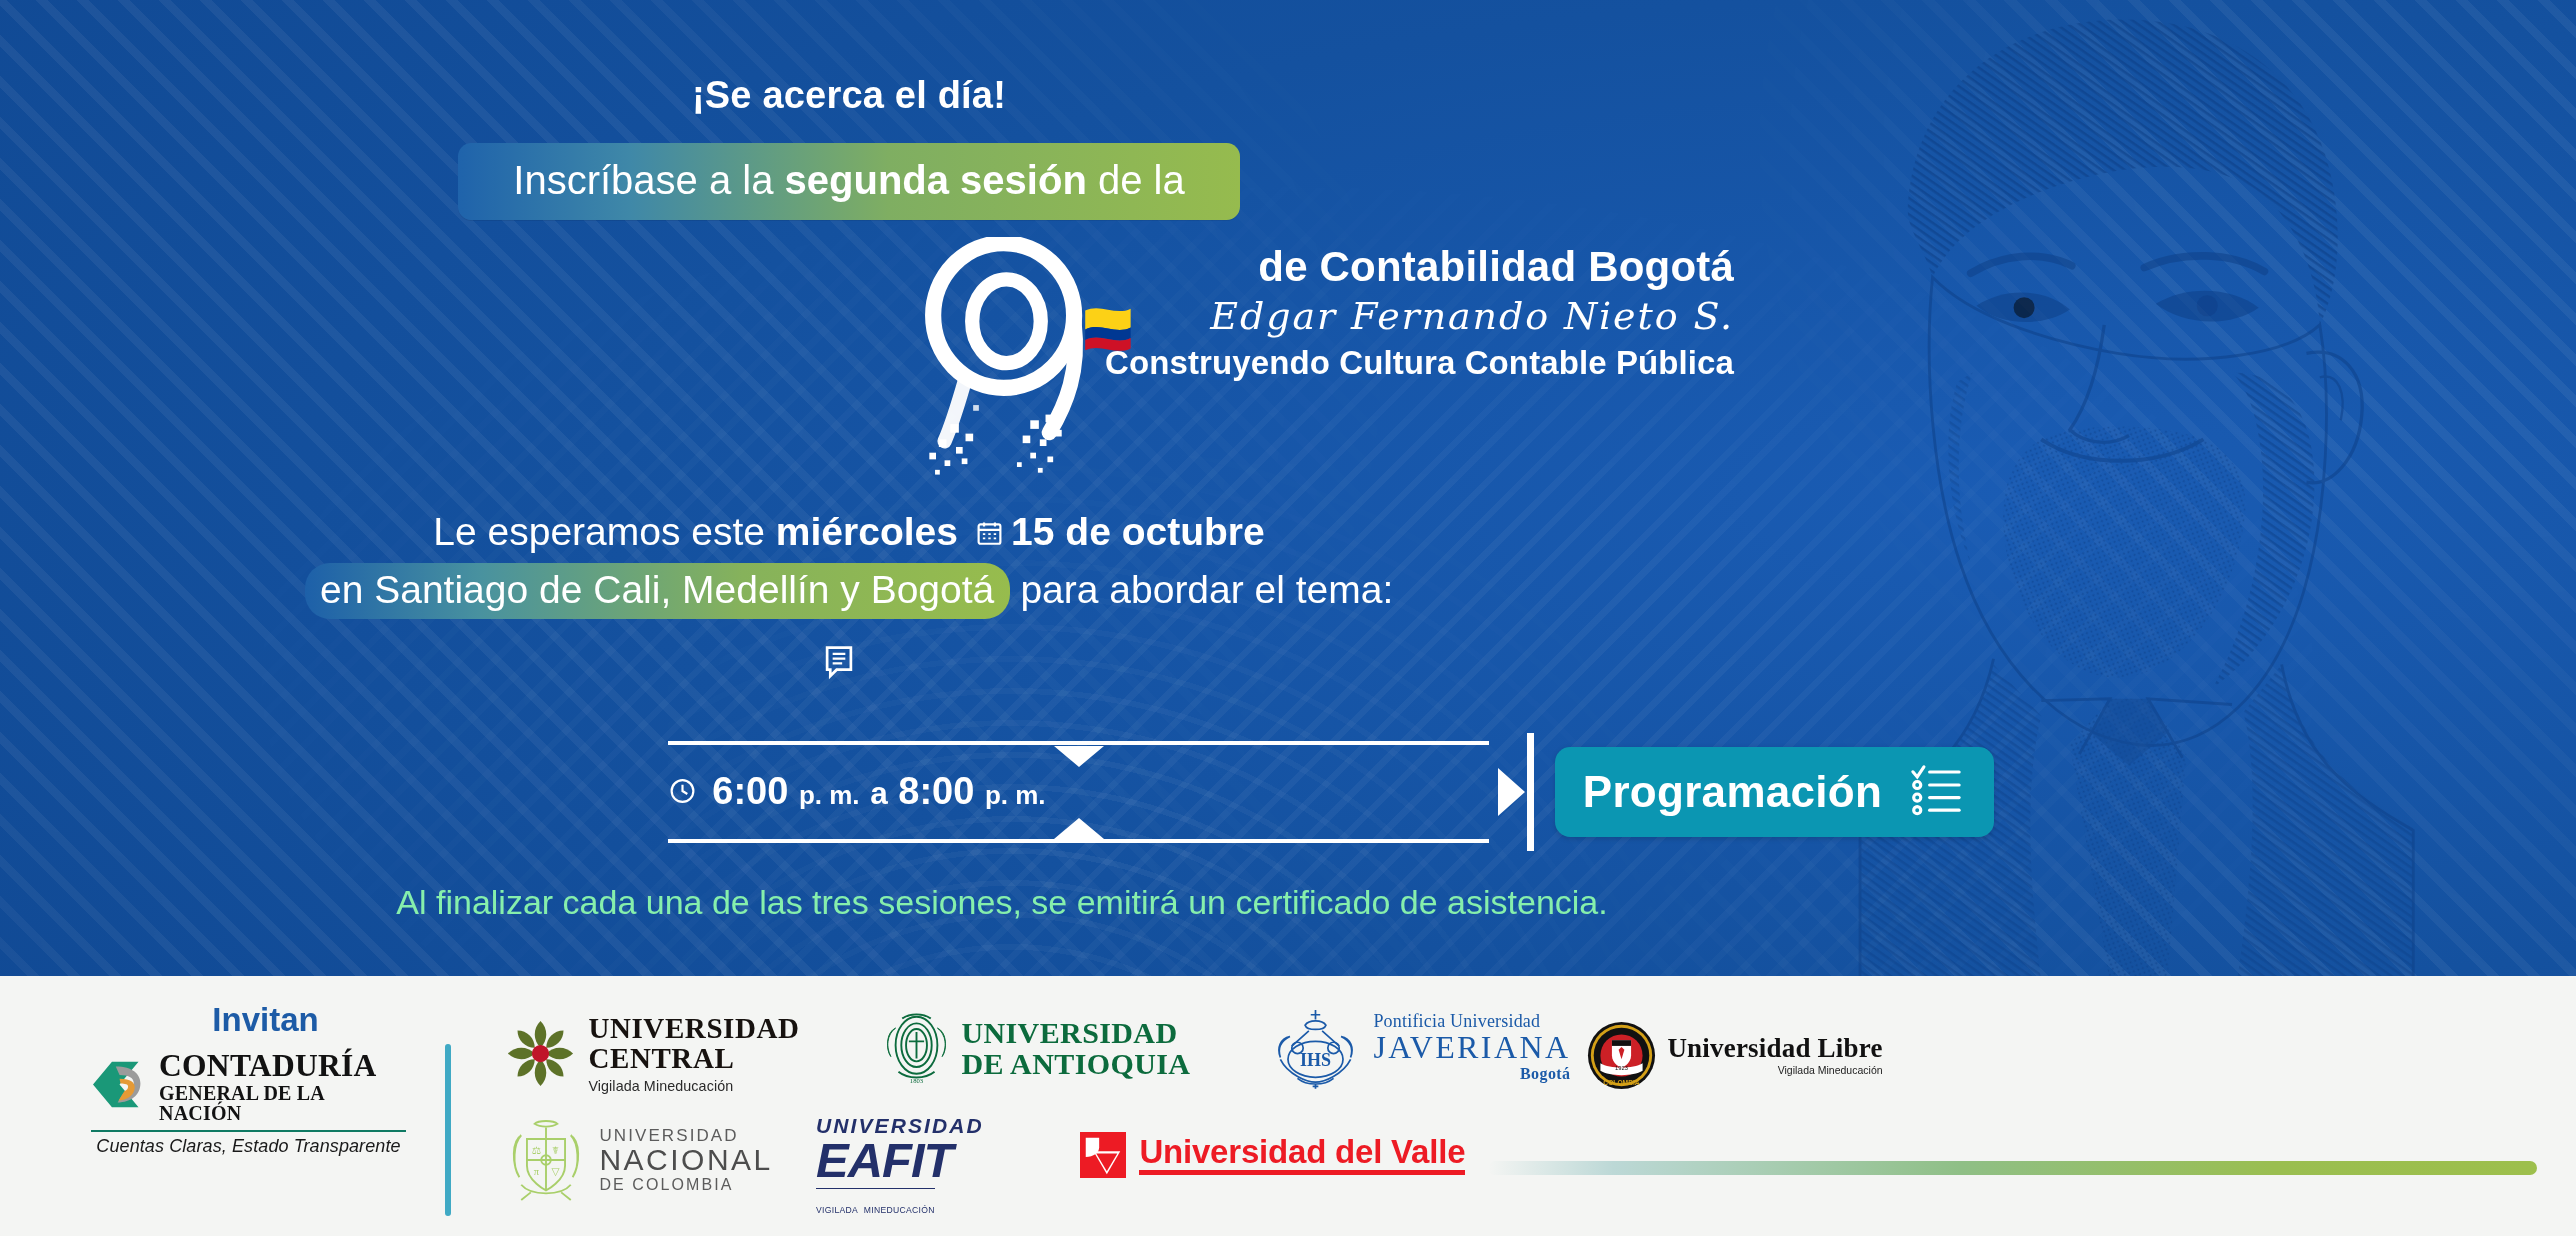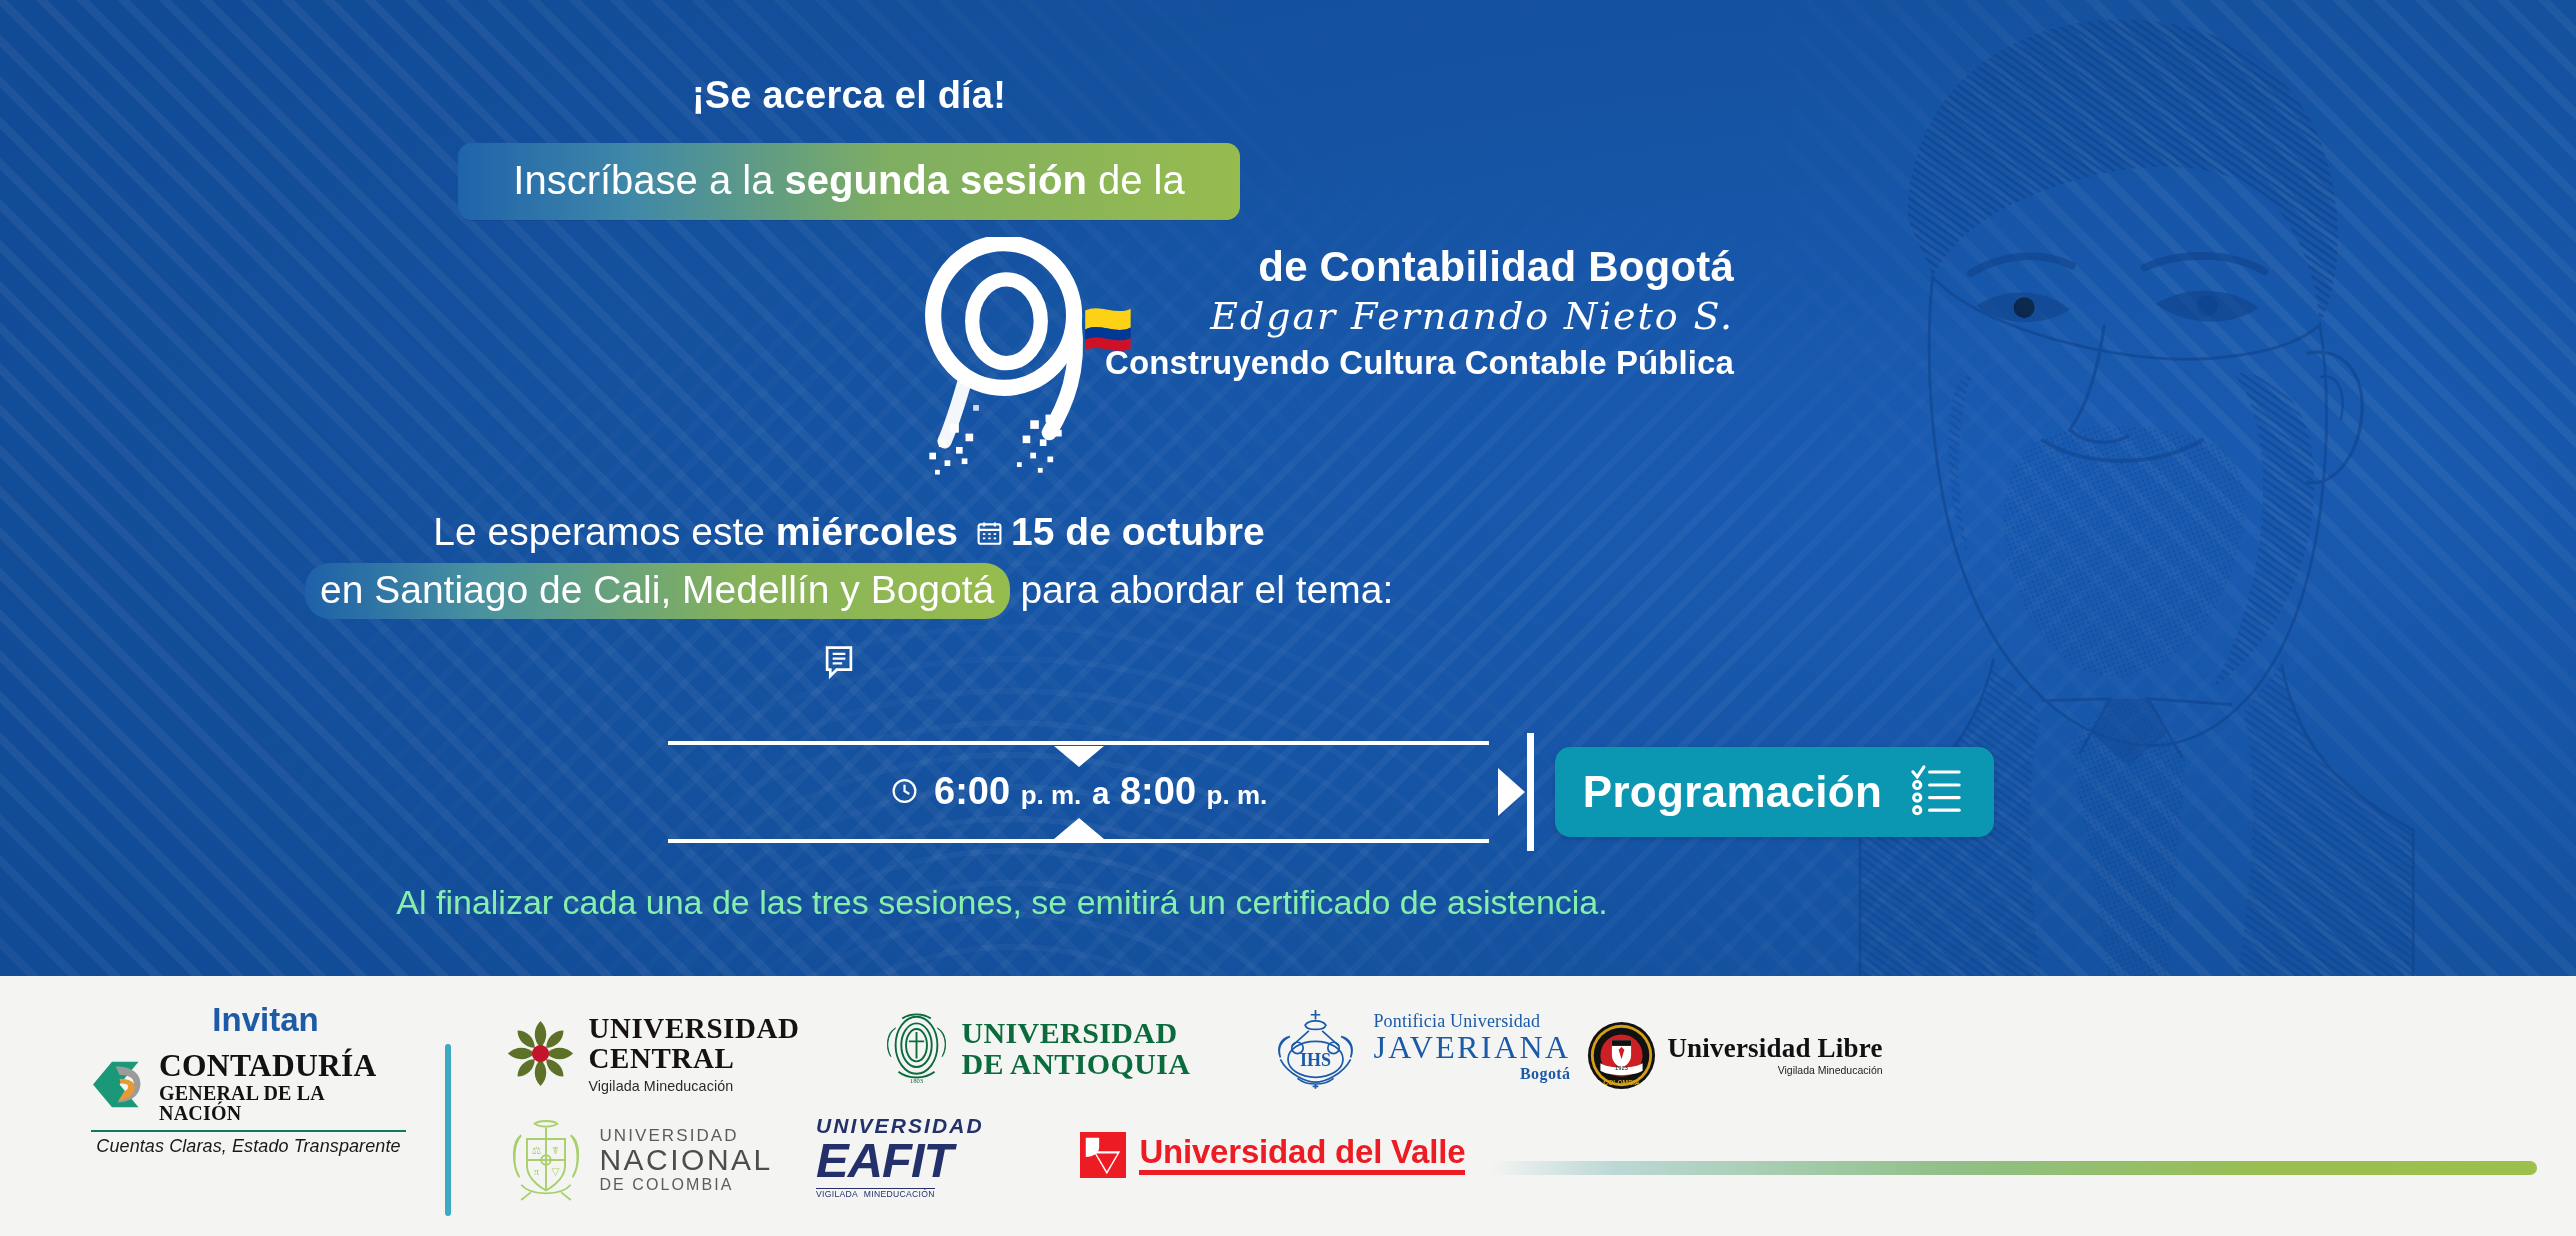--- a/index.html
+++ b/index.html
@@ -136,21 +136,21 @@
   .tb-rule.top{top:5.7px;}
   .tb-rule.bot{bottom:5.7px;}
   .tb-notch{
     position:absolute;left:50%;transform:translateX(-50%);
     width:0;height:0;border-left:25px solid transparent;border-right:25px solid transparent;
   }
   .tb-notch.down{top:10.5px;border-top:21px solid #fff;}
   .tb-notch.up{bottom:10.5px;border-bottom:21px solid #fff;}
   .tb-text{
     position:absolute;left:0;top:50%;transform:translateY(-50%);
-    width:821px;text-align:center;color:#fff;font-size:38px;font-weight:bold;white-space:nowrap;
+    width:821px;color:#fff;font-size:38px;font-weight:bold;white-space:nowrap;
   }
   .tb-text .sm{font-size:26px;font-weight:bold;}
   .tb-text .conn{font-size:31.5px;font-weight:bold;}
   .clock-ico{display:inline-block;vertical-align:-1.9px;margin-right:15.3px;}
 
   .sep-bar{position:absolute;left:1527px;top:733px;width:6.7px;height:118px;background:#fff;}
   .sep-tri{
     position:absolute;left:1498px;top:768px;width:0;height:0;
     border-top:24px solid transparent;border-bottom:24px solid transparent;
     border-left:27px solid #ffffff;
@@ -219,21 +219,21 @@
   
   .unacional{left:506px;top:1118px;}
   .un-t1{font-size:17px;color:#5c5c5c;letter-spacing:2.1px;}
   .un-t2{font-size:30px;color:#4d4d4d;letter-spacing:2.5px;line-height:1.08;}
   .un-t3{font-size:16px;color:#5c5c5c;letter-spacing:2.1px;}
 
   
   .ueafit{left:816px;top:1114px;flex-direction:column;align-items:flex-start;}
   .ue-t1{font-size:21px;font-weight:bold;font-style:italic;color:#23306a;letter-spacing:2.1px;}
   .ue-t2{font-size:49px;font-weight:bold;font-style:italic;color:#23306a;letter-spacing:-1px;line-height:.92;}
-  .ue-sub{display:flex;gap:5.7px;margin-top:4.8px;border-top:1.4px solid #23306a;padding-top:0;}
+  .ue-sub{display:flex;gap:5.7px;margin-top:4.8px;border-top:1.4px solid #23306a;padding-top:16px;}
   .ue-sub span{font-size:8.6px;color:#23306a;letter-spacing:0.3px;}
 
   
   .uvalle{left:1080px;top:1132px;}
   .uv-t{font-size:33px;font-weight:bold;color:#ed1b24;letter-spacing:-0.2px;}
   .uv-rule{height:4.8px;background:#ed1b24;margin-top:1px;}
 
   .foot-grad{
     position:absolute;left:1488px;top:1161px;width:1049px;height:14.3px;border-radius:7.6px;
     background:linear-gradient(90deg, rgba(236,241,240,0) 0%, #bcd8d6 12%, #8fbf86 45%, #9abe50 75%, #9dbf4c 100%);

